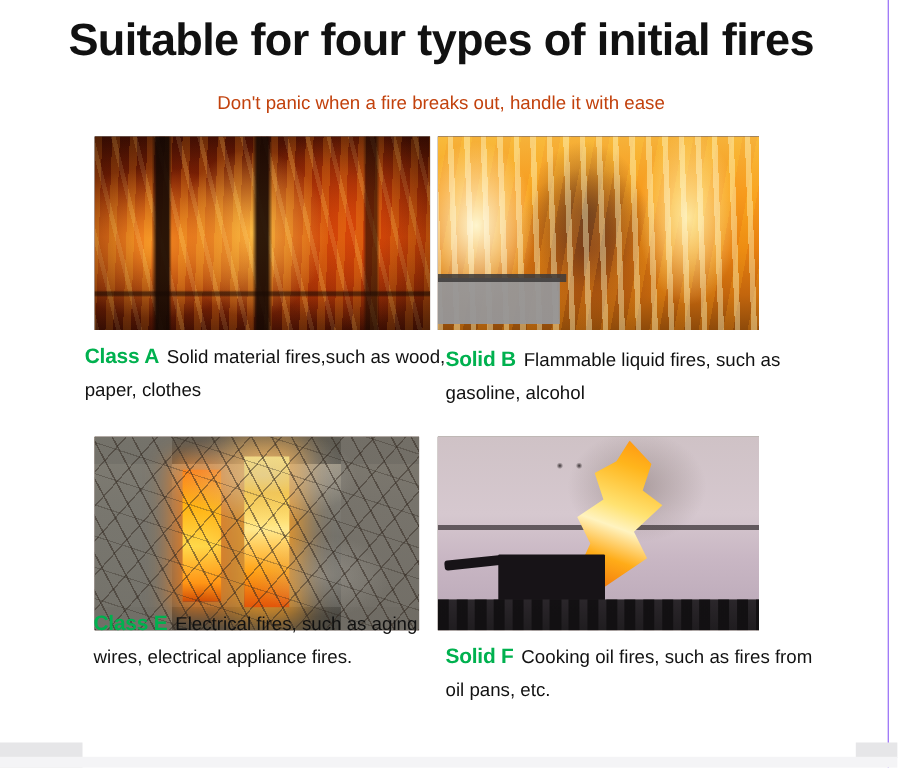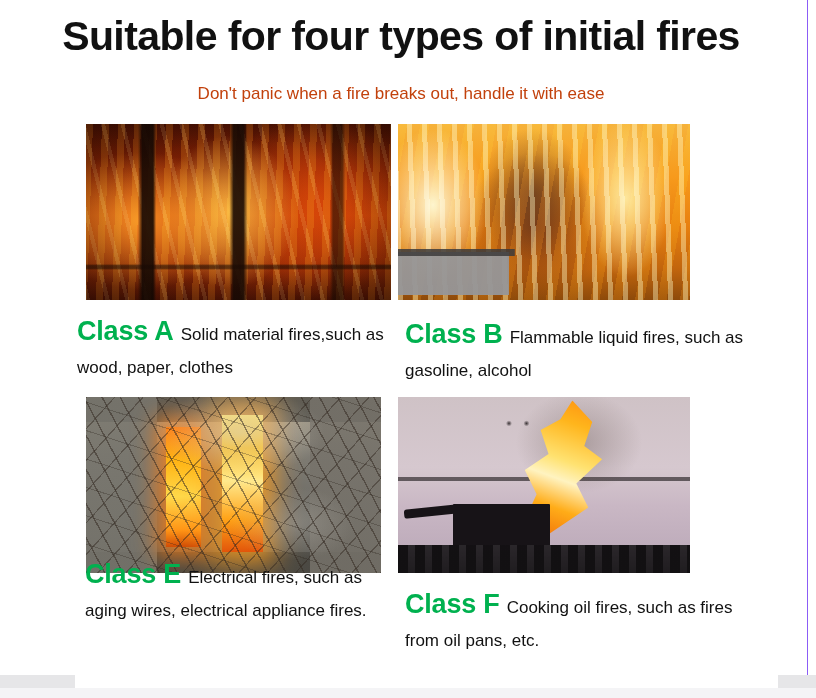--- a/index.html
+++ b/index.html
@@ -202,21 +202,21 @@
   
   .caption {
     position: absolute;
     color: #111111;
     font-size: 17px;
     line-height: 1.62;
   }
   .caption .cls {
     color: #00b14f;
     font-weight: bold;
-    font-size: 27px;
+    font-size: 19px;
     letter-spacing: -0.2px;
     margin-right: 7px;
     white-space: nowrap;
   }
   .caption .desc { font-size: 17px; }
 
   #cap-a { left: 77px;  top: 310px; width: 330px; }
   #cap-b { left: 405px; top: 313px; width: 348px; }
   #cap-e { left: 85px;  top: 553px; width: 318px; }
   #cap-f { left: 405px; top: 583px; width: 345px; }
@@ -257,21 +257,21 @@
   </div>
 
   <div class="photo" id="photo-b">
     <div class="layer base"></div>
     <div class="layer smoke"></div>
     <div class="layer flick"></div>
     <div class="layer pot"></div>
     <div class="layer potrim"></div>
   </div>
   <div class="caption" id="cap-b">
-    <span class="cls">Class B</span><span class="desc">Flammable liquid fires, such as gasoline, alcohol</span>
+    <span class="cls">Solid B</span><span class="desc">Flammable liquid fires, such as gasoline, alcohol</span>
   </div>
 
   <div class="photo" id="photo-e">
     <div class="layer base"></div>
     <div class="layer facade"></div>
     <div class="win1"></div>
     <div class="win2"></div>
     <div class="layer smoke2"></div>
     <div class="layer branches"></div>
   </div>
@@ -282,20 +282,20 @@
   <div class="photo" id="photo-f">
     <div class="layer base"></div>
     <div class="layer wallseam"></div>
     <div class="layer grime"></div>
     <div class="flame"></div>
     <div class="handle"></div>
     <div class="pan"></div>
     <div class="hob"></div>
   </div>
   <div class="caption" id="cap-f">
-    <span class="cls">Class F</span><span class="desc">Cooking oil fires, such as fires from oil pans, etc.</span>
+    <span class="cls">Solid F</span><span class="desc">Cooking oil fires, such as fires from oil pans, etc.</span>
   </div>
 
 </div>
 
 <div class="chrome-bottom-left"></div>
 <div class="chrome-bottom-right"></div>
 <div class="chrome-bottom-strip"></div>
 
 </body></html>

